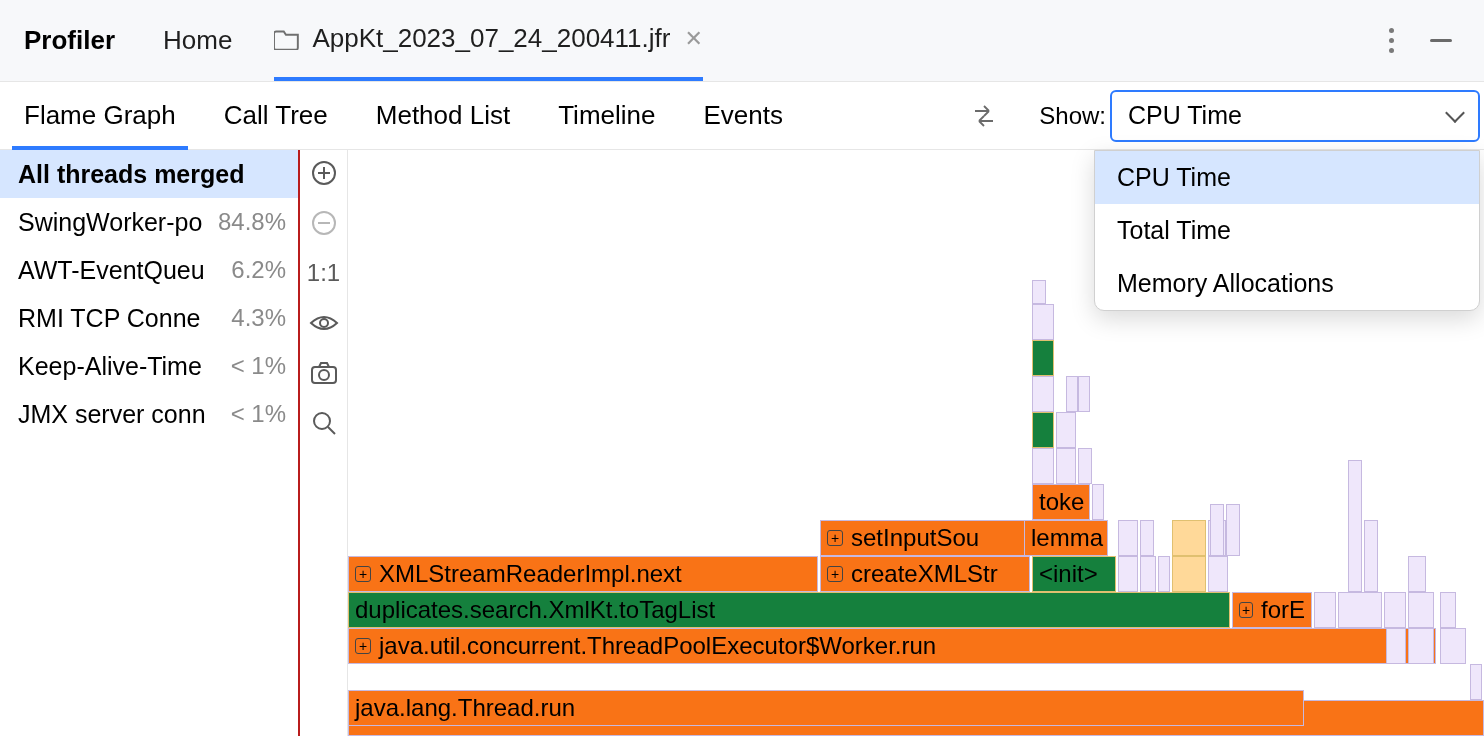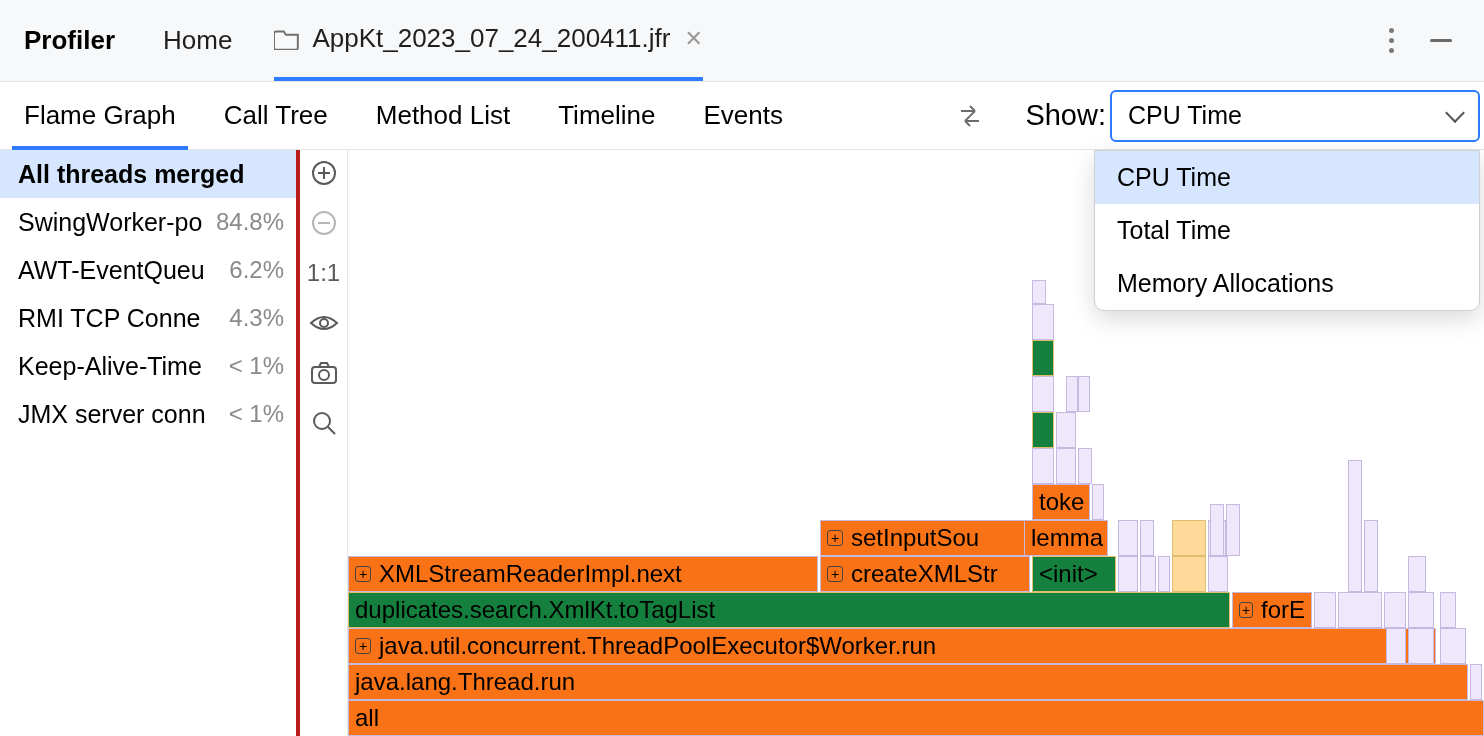--- a/index.html
+++ b/index.html
@@ -76,21 +76,21 @@
     height: 100%;
     display:flex; align-items:center;
     position:relative;
   }
   .view-row .v.active::after {
     content:"";
     position:absolute; left:-12px; right:-12px; bottom:-1px;
     height:4px; background:#2e7bff;
   }
   .view-row .bidir-icon { margin-right: 40px; color:#6b6b6b;}
-  .view-row .show-label { font-size:29px; margin-right:4px;}
+  .view-row .show-label { font-size:24px; margin-right:4px;}
   .show-select {
     width: 370px; height:52px;
     border:2px solid #2e7bff;
     border-radius:6px;
     display:flex; align-items:center; justify-content:space-between;
     padding:0 16px;
     font-size:25px;
     margin-right:4px;
     cursor:pointer;
     background:#fff;
@@ -120,21 +120,21 @@
   }
   .dropdown .opt.sel { background:#d6e6ff;}
 
   
   .main {
     position:absolute; top:150px; bottom:0; left:0; right:0;
     display:flex;
   }
   .thread-list {
     width: 300px;
-    border-right:4px solid #b91c1c;
+    border-right:2px solid #b91c1c;
   }
   .thread-list .row {
     display:flex; align-items:center; justify-content:space-between;
     height:48px;
     padding:0 12px 0 18px;
     font-size:25px;
     cursor:pointer;
     white-space:nowrap; overflow:hidden;
   }
   .thread-list .row.selected { background:#d6e6ff; font-weight:700;}
@@ -283,21 +283,21 @@
       <svg width="26" height="26" viewBox="0 0 26 26">
           <circle cx="11" cy="11" r="8" fill="none" stroke="#5a5a5a" stroke-width="2"></circle>
           <path d="M17 17 l7 7" stroke="#5a5a5a" stroke-width="2"></path>
         </svg>
     </div>
   </div>
 
   <div class="flame-area">
 
     <div class="fr" style="left:0; width:1136px; top:550px; height:36px;">all</div>
-    <div class="fr" style="left:0; width:1120px; top:514px;text-align:right;">java.lang.Thread.run</div>
+    <div class="fr" style="left:0; width:956px; top:540px;text-align:right;">java.lang.Thread.run</div>
     <div class="fr" style="left:0; width:1088px; top:478px;">
       <span class="plus">+</span>
       <span>java.util.concurrent.ThreadPoolExecutor$Worker.run</span>
     </div>
     <div class="fr orange" style="left:0; width:882px; top:442px;">duplicates.search.XmlKt.toTagList</div>
 
     <div class="fr" style="left:0; width:470px; top:406px;">
       <span class="plus">+</span>
       <span>XMLStreamReaderImpl.next</span>
     </div>

